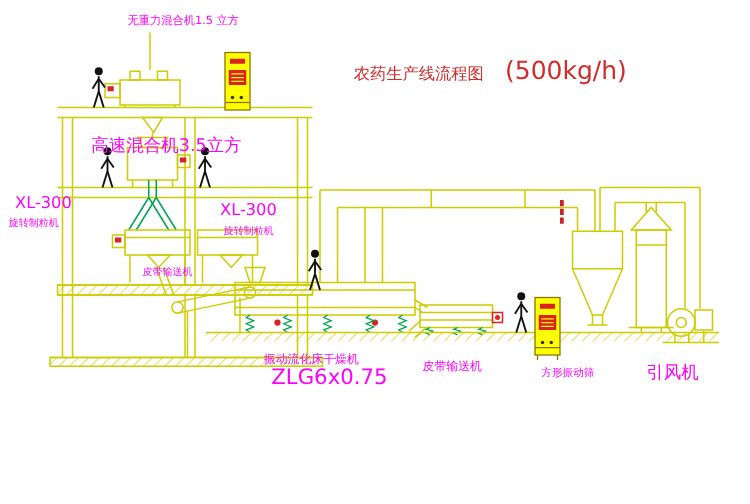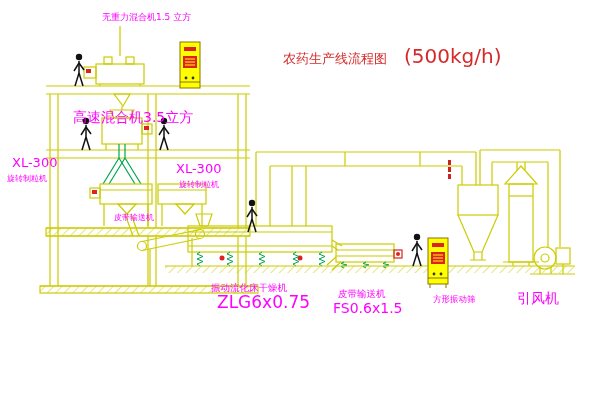--- a/index.html
+++ b/index.html
@@ -203,18 +203,17 @@
 
 <div class="label" style="left:176px;top:162px;font-size:13px">XL-300</div>
 <div class="label" style="left:179px;top:181px;font-size:8px">旋转制粒机</div>
 
 <div class="label" style="left:114px;top:214px;font-size:8px">皮带输送机</div>
 
 <div class="label" style="left:211px;top:283px;font-size:9.5px">振动流化床干燥机</div>
 <div class="label" style="left:217px;top:294px;font-size:17px">ZLG6x0.75</div>
 
 <div class="label" style="left:338px;top:289px;font-size:9.5px">皮带输送机</div>
-<div class="label" style="left:333px;top:301px;font-size:14px">FS0.6x1.5</div>
 
 <div class="label" style="left:433px;top:295px;font-size:8.5px">方形振动筛</div>
 <div class="label" style="left:517px;top:291px;font-size:14px">引风机</div>
 
 </div>
 
 </body></html>

